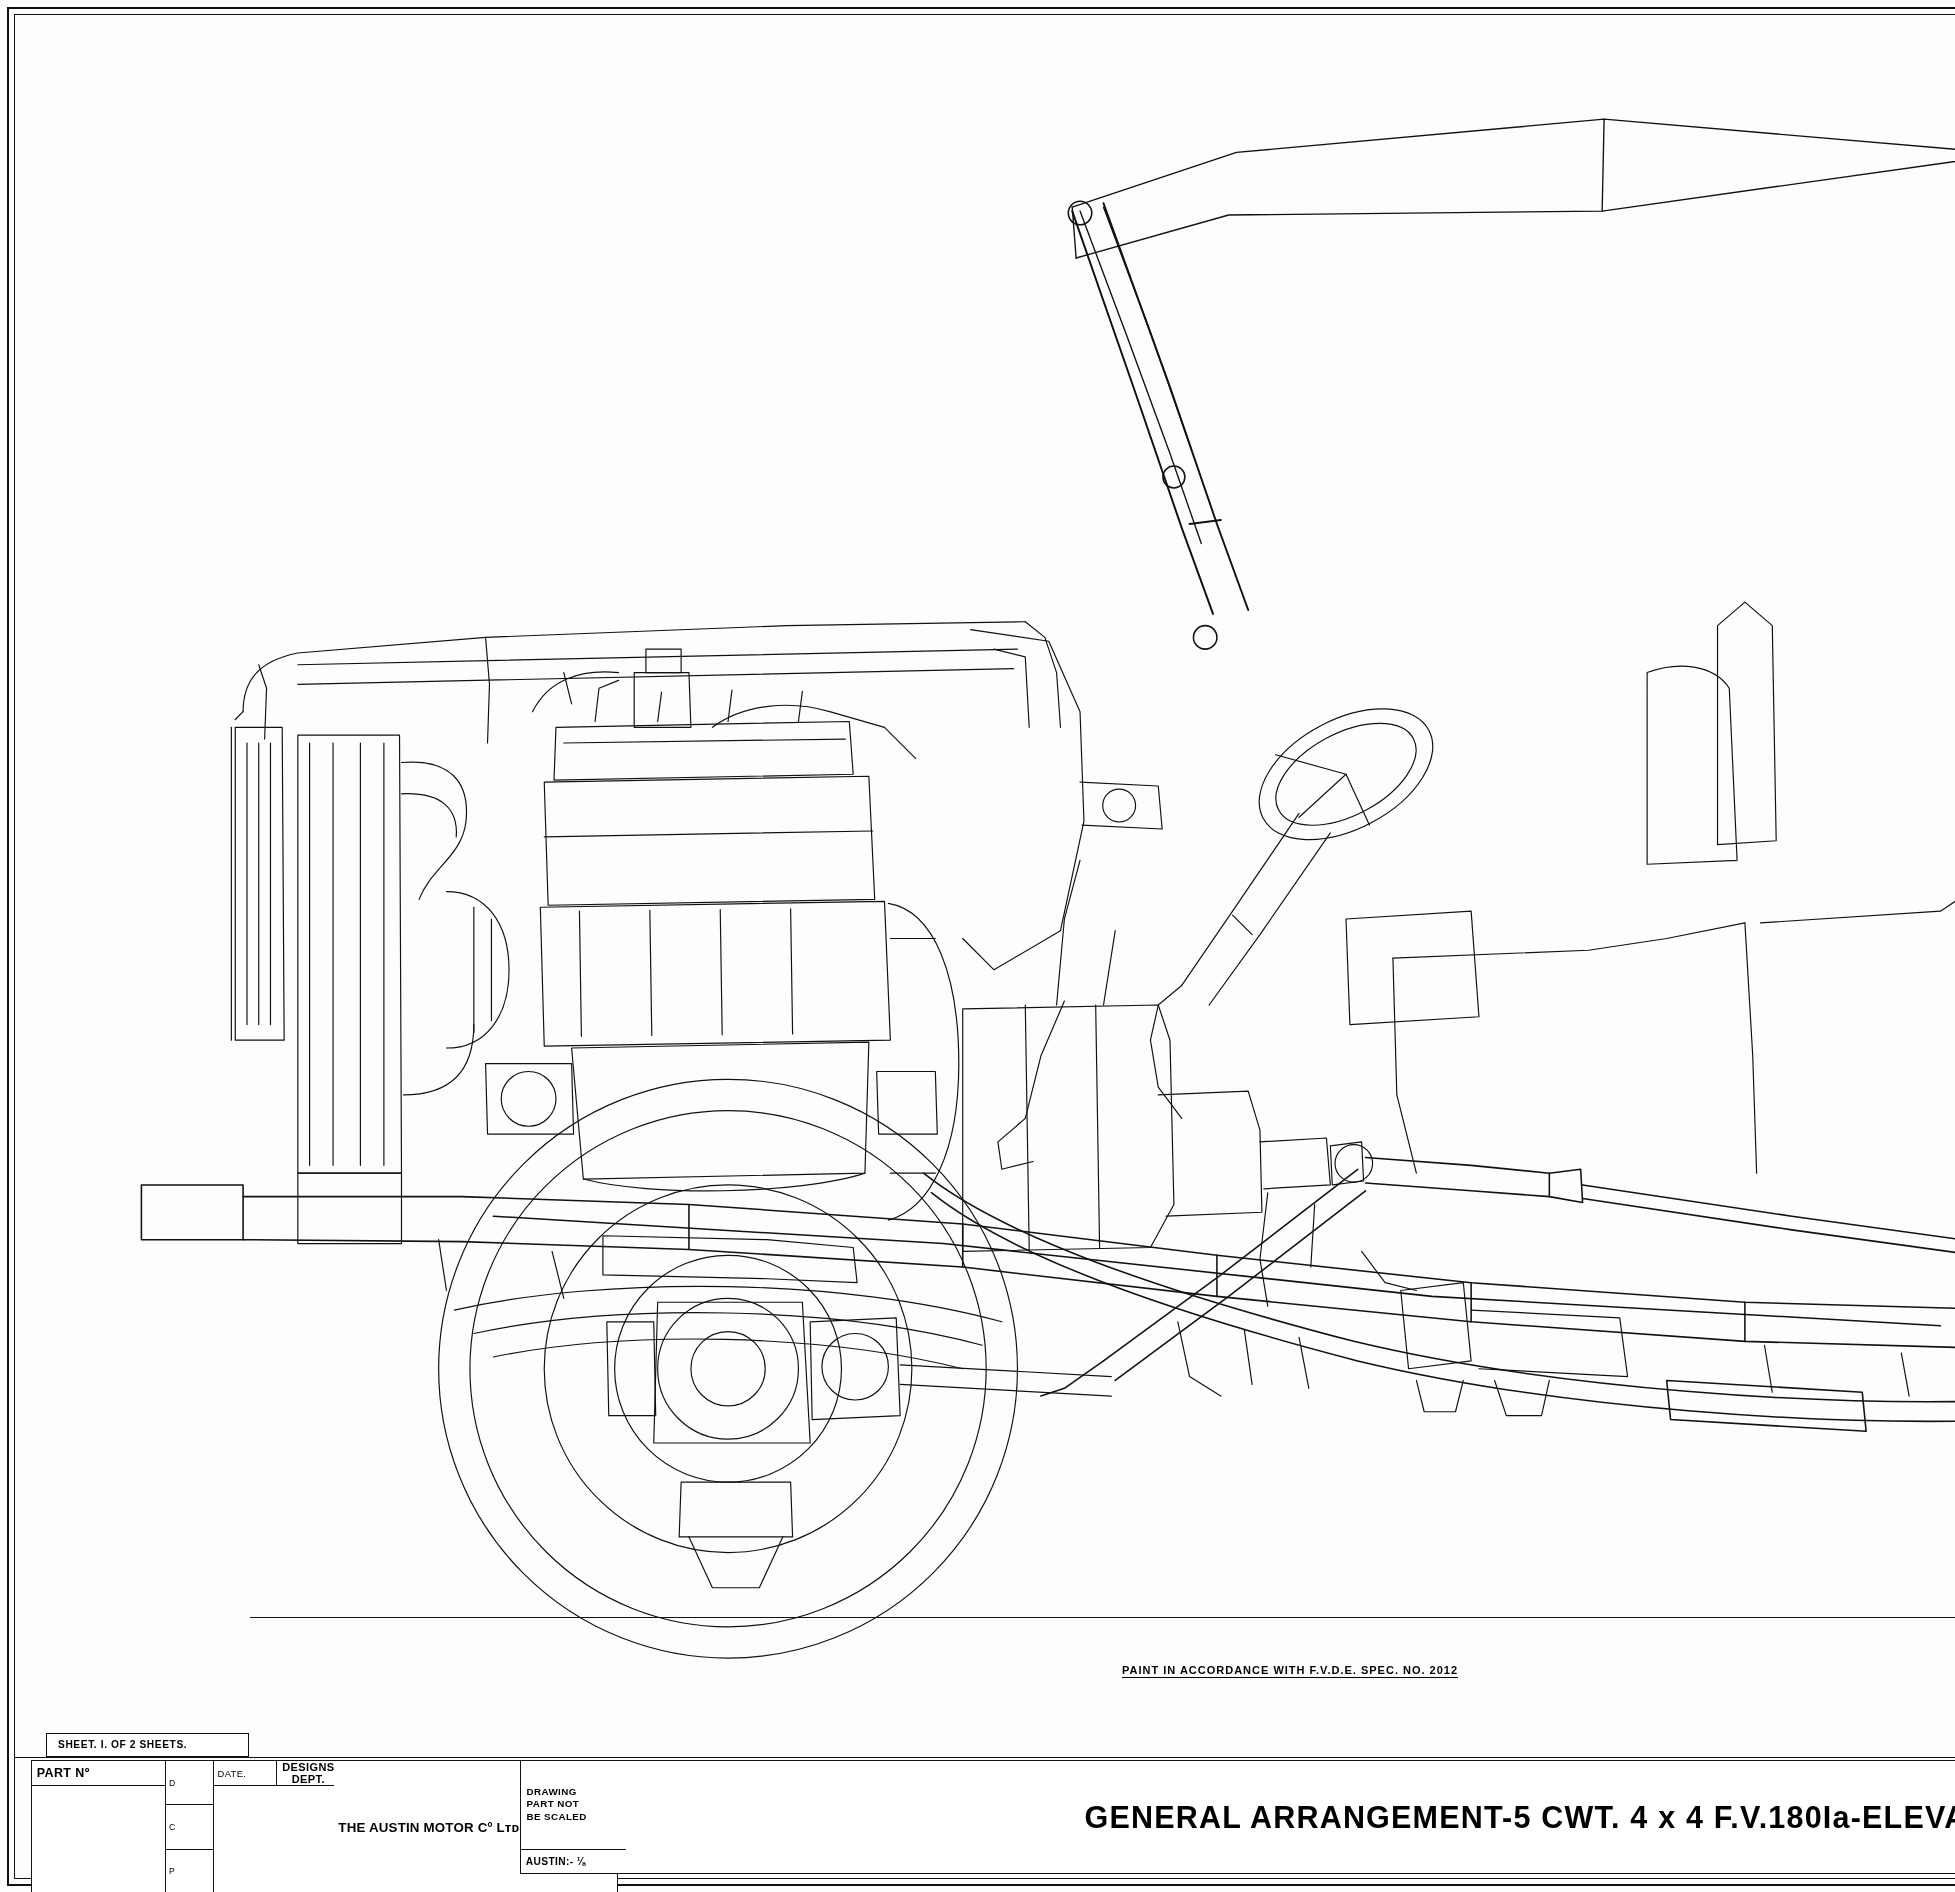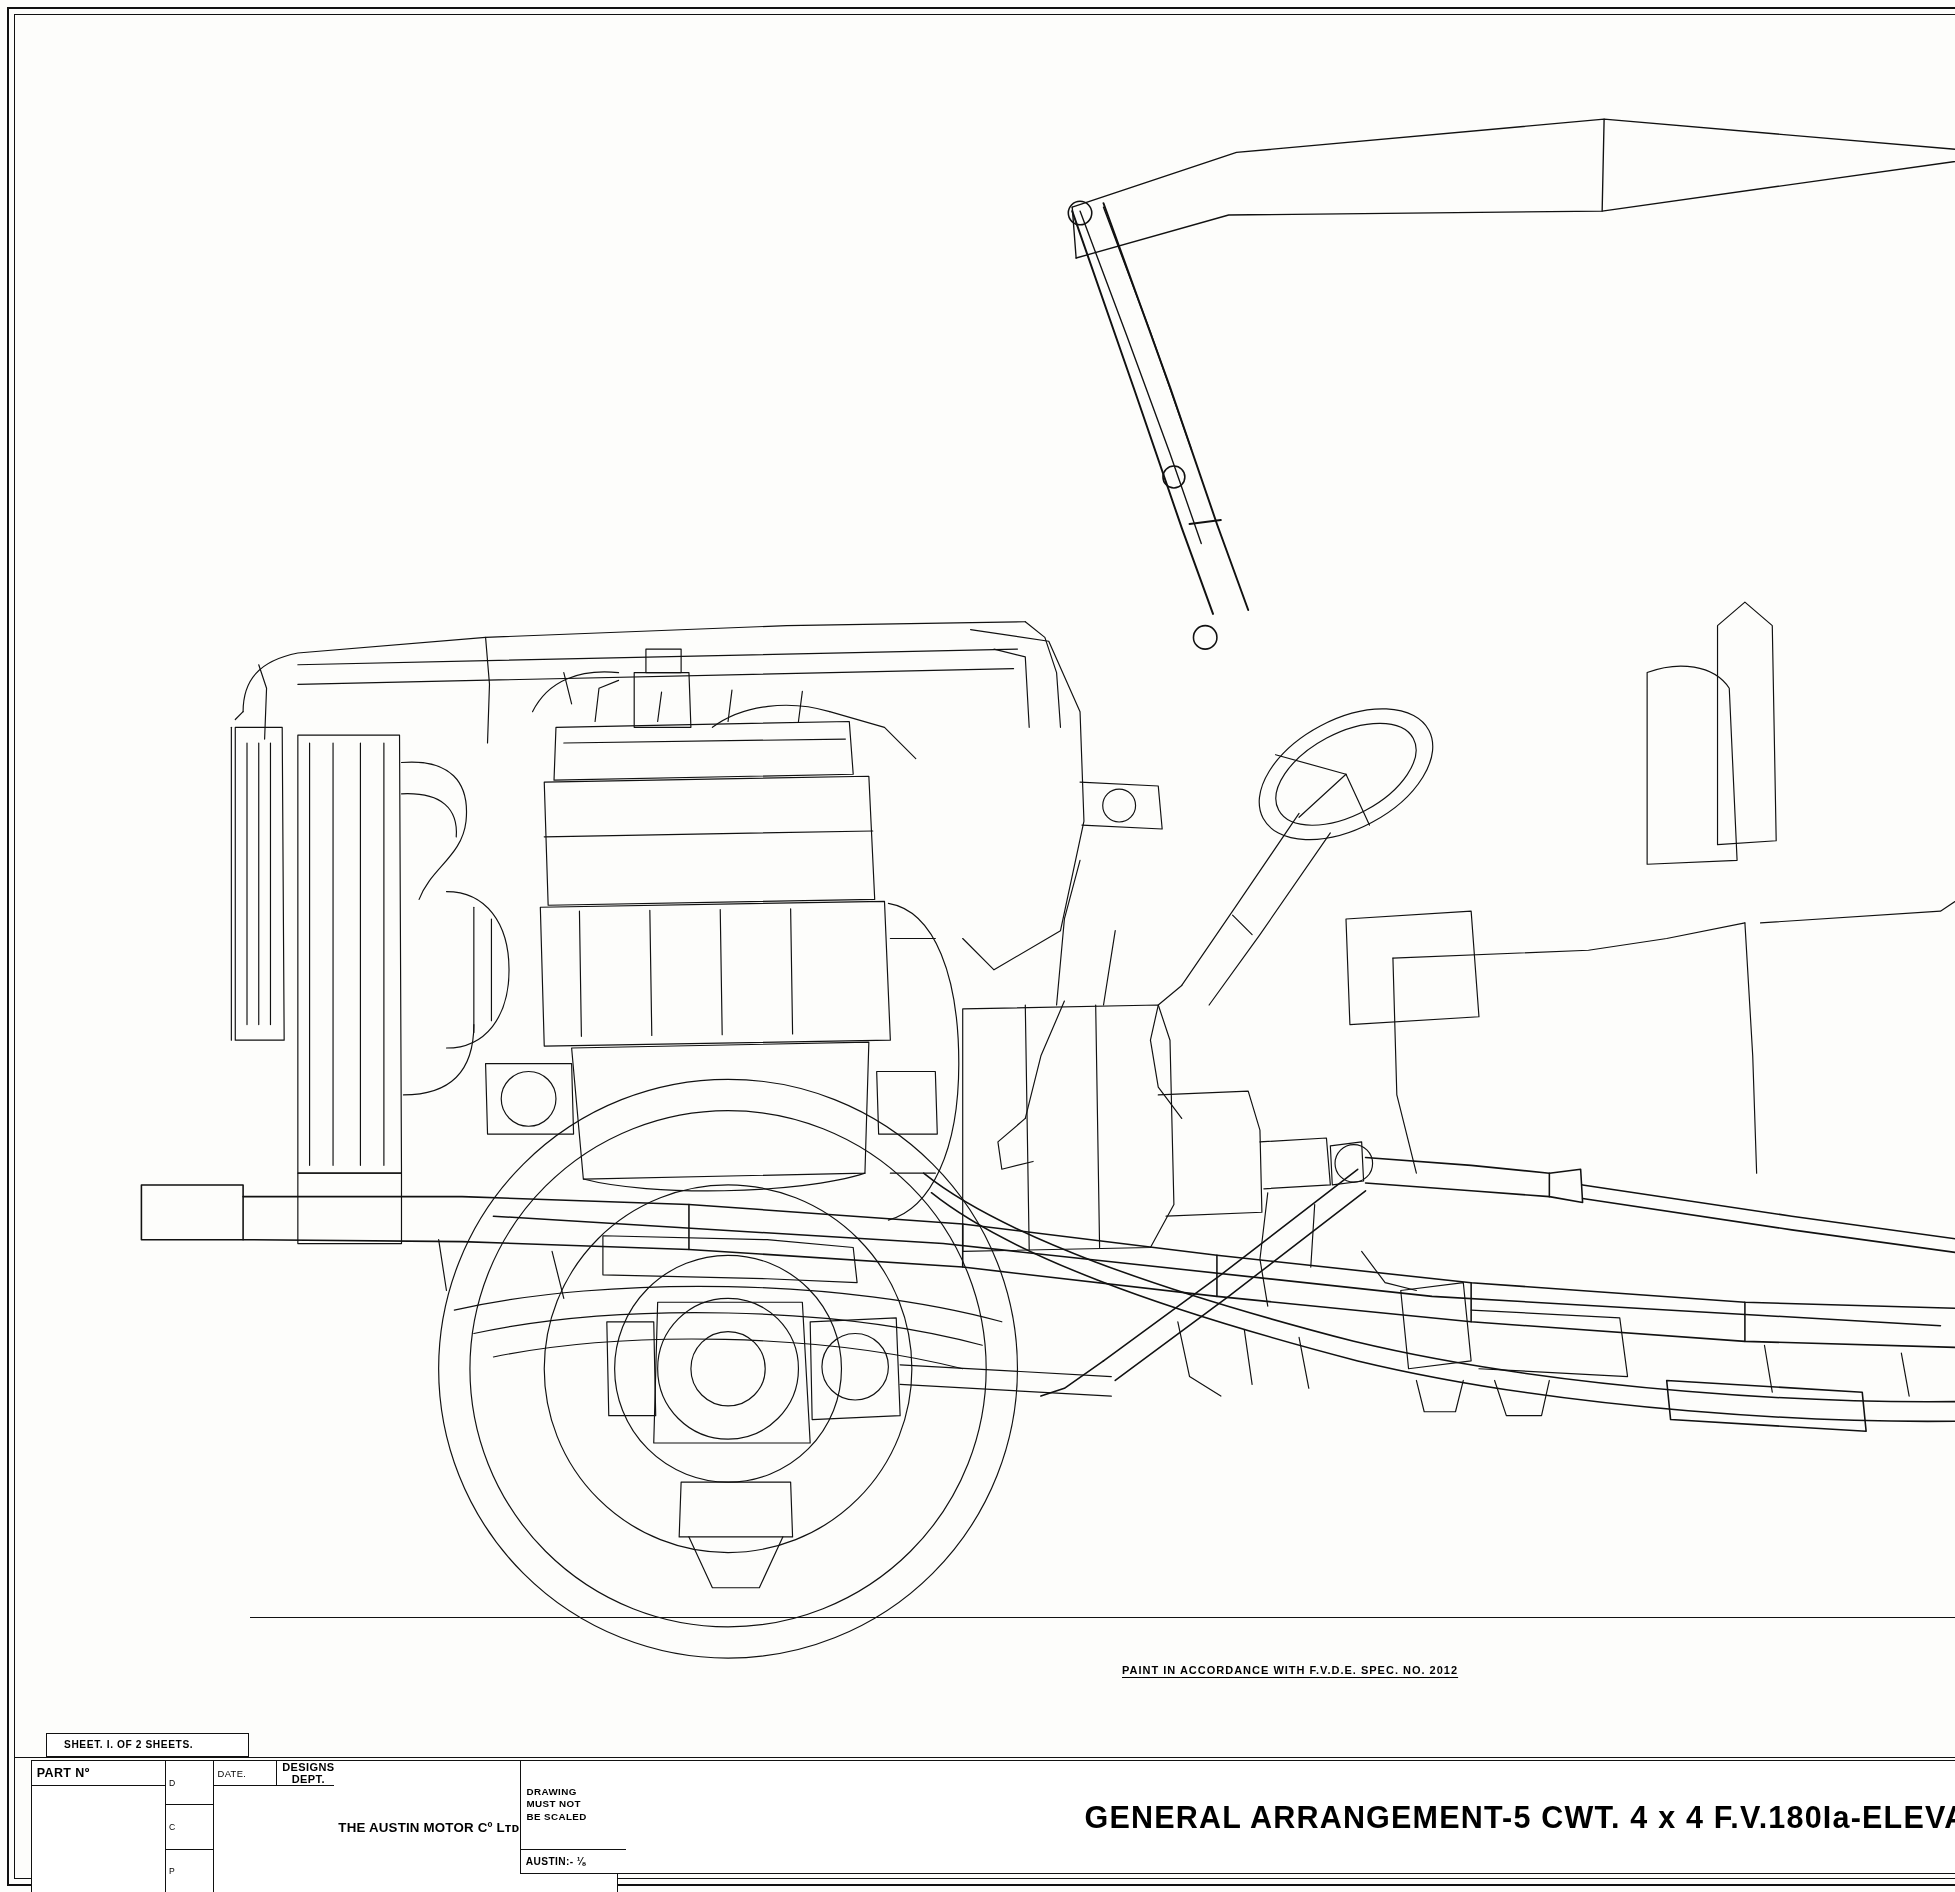--- a/index.html
+++ b/index.html
@@ -61,21 +61,21 @@
   .sheet-note {
     position: absolute;
     left: 46px;
     top: 1733px;
     width: 203px;
     height: 23.5px;
     border: 1.2px solid #111;
     box-sizing: border-box;
     display: flex;
     align-items: center;
-    padding-left: 17px;
+    padding-left: 11px;
     font-size: 10.2px;
     letter-spacing: 0.6px;
     font-weight: bold;
     background: #fff;
   }
 
   
   .title-bar {
     position: absolute;
     left: 15px;
@@ -560,21 +560,21 @@
         <div class="dept-date">DATE.</div>
         <div class="dept-name">DESIGNS DEPT.</div>
       </div>
       <div class="company">THE AUSTIN MOTOR Cº Lᴛᴅ. BIRMINGHAM</div>
     </div>
   </div>
 
   <div class="tb-notscaled">
     <div class="ns-text">
       <span>DRAWING</span>
-      <span>MUST NOT</span>
+      <span>PART NOT</span>
       <span>BE SCALED</span>
     </div>
     <div class="ns-scale">AUSTIN:- ⅛</div>
   </div>
 
   <div class="tb-title">
     <span class="title-text">GENERAL  ARRANGEMENT-5 CWT. 4 x 4   F.V.180Ia-ELEVATION.</span>
   </div>
 
 </div>

